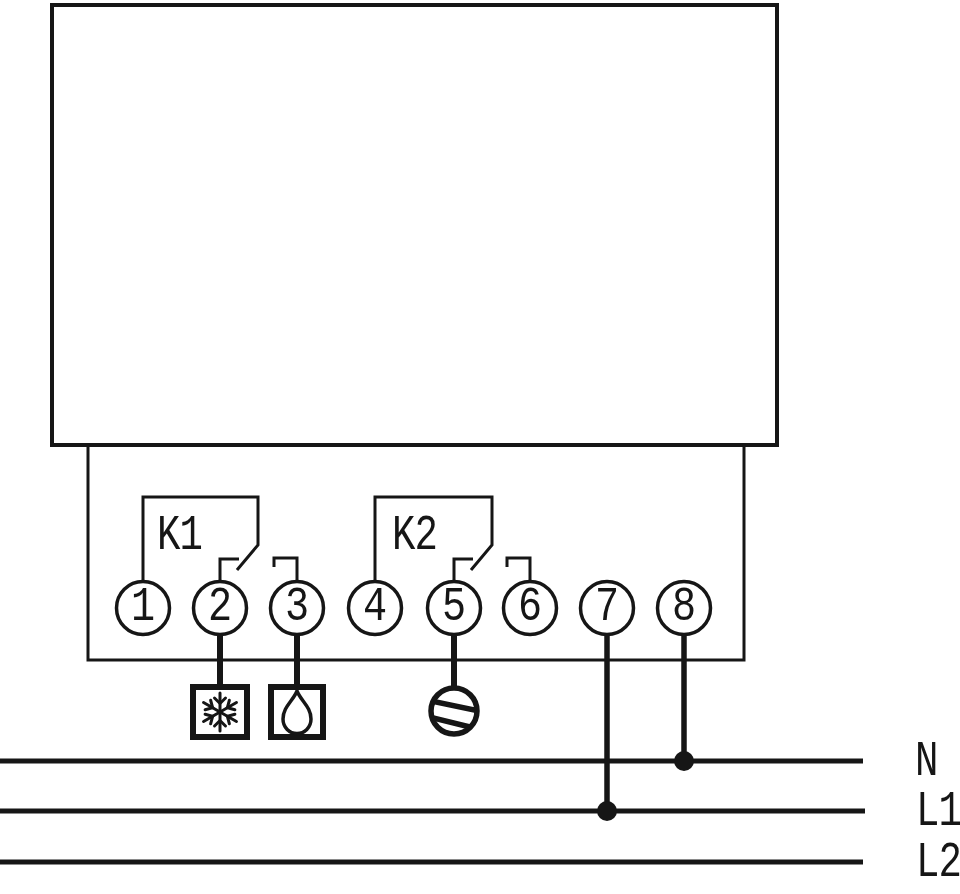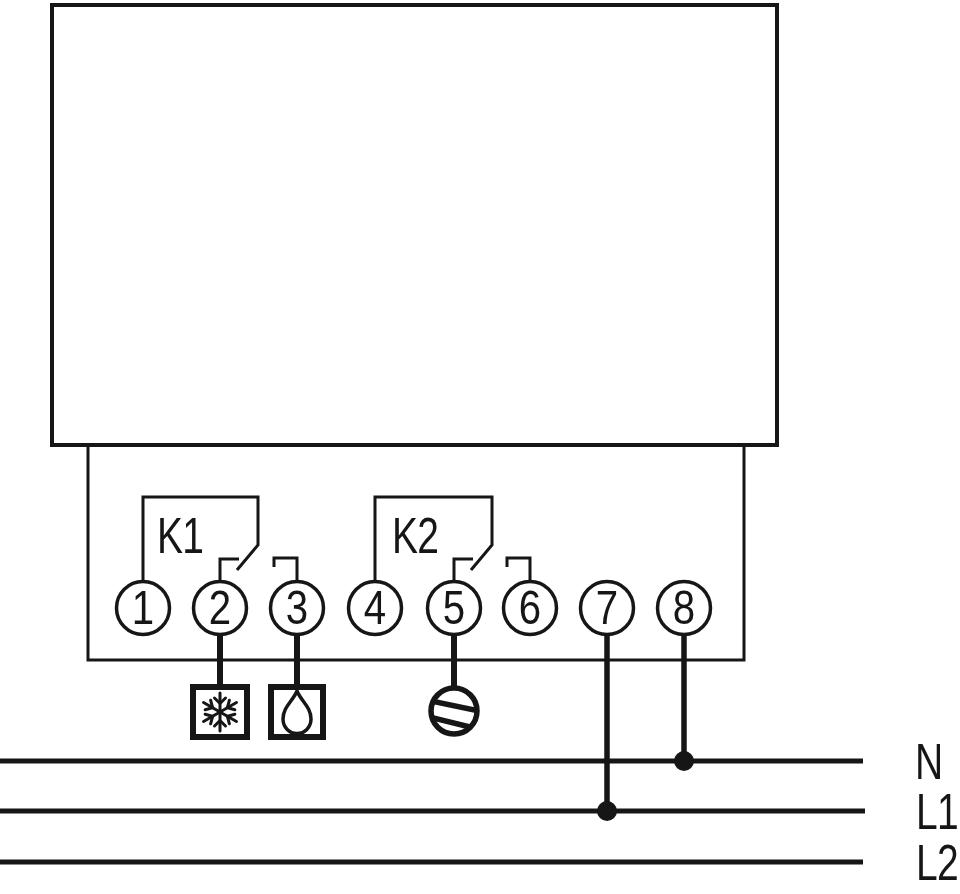--- a/index.html
+++ b/index.html
@@ -1,20 +1,20 @@
 <!DOCTYPE html>
 <html><head>
 <meta charset="utf-8">
 <style>
   html,body{margin:0;padding:0;background:#ffffff;}
   .stage{
     position:relative;
     width:960px;height:894px;
     background:#ffffff;
-    font-family:Liberation Sans, sans-serif;
+    font-family:Liberation Mono, monospace;
     color:#161616;
     overflow:hidden;
   }
   .stage svg{position:absolute;left:0;top:0;}
   .txt{
     position:absolute;
     line-height:1;
     color:#161616;
     white-space:nowrap;
     user-select:none;

